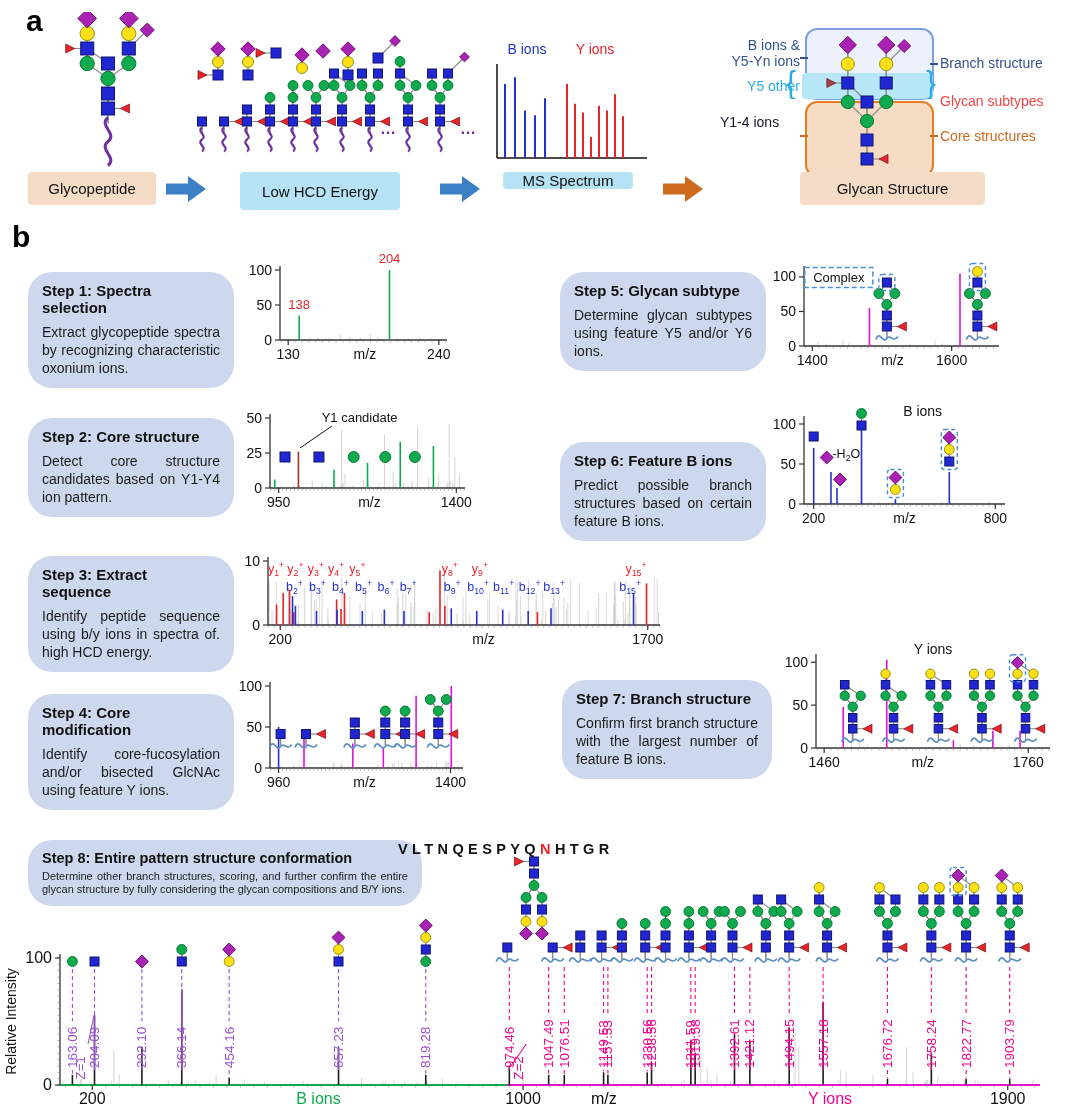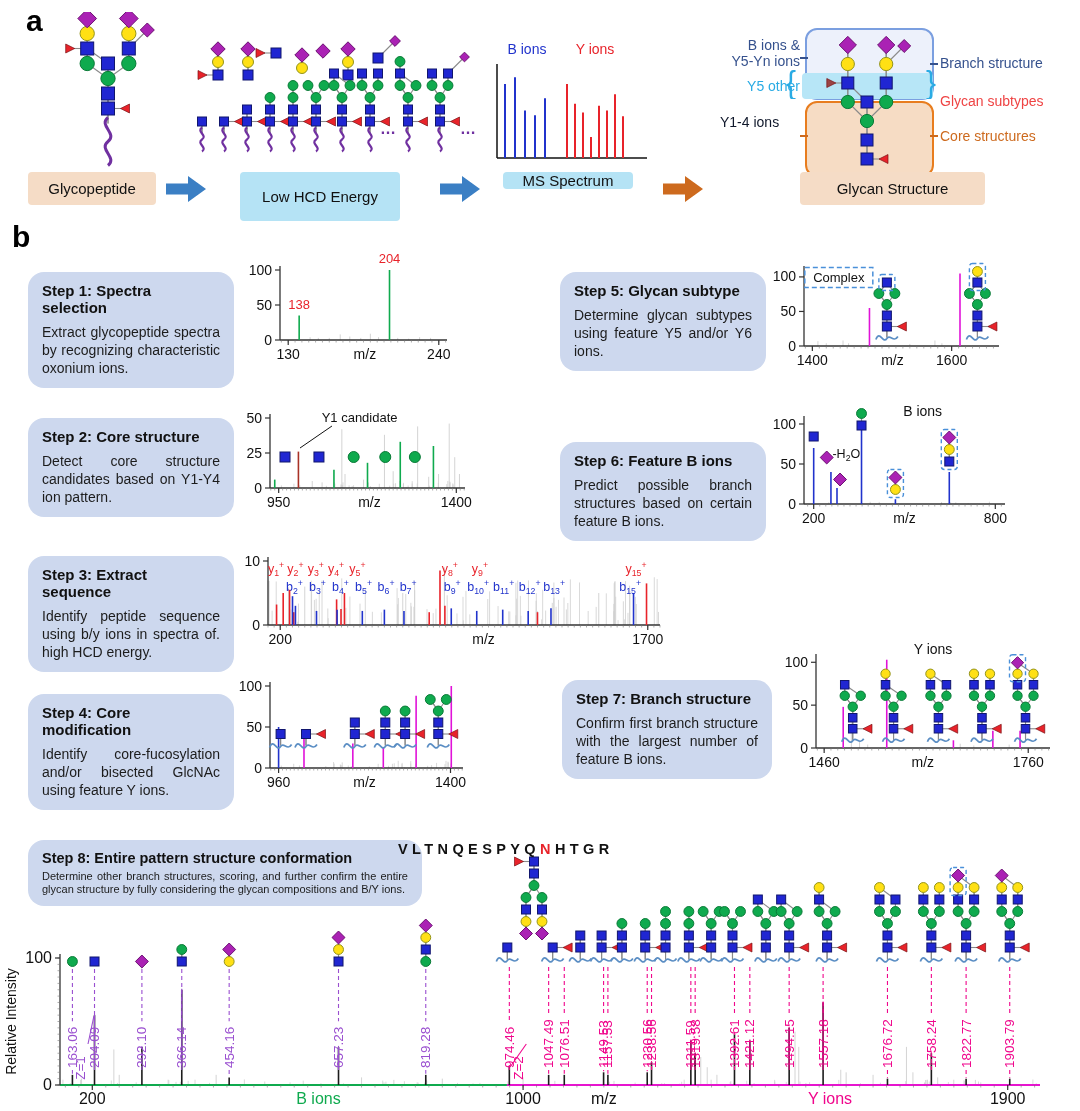--- a/index.html
+++ b/index.html
@@ -3,21 +3,21 @@
 <meta charset="utf-8">
 <style>
   html,body{margin:0;padding:0;background:#fff;}
   #fig{position:relative;width:1080px;height:1111px;background:#fff;
        font-family:"Liberation Sans","DejaVu Sans",sans-serif;overflow:hidden;}
   .panel-label{position:absolute;font-size:30px;font-weight:bold;color:#000;}
   .abox{position:absolute;display:flex;align-items:center;justify-content:center;
         font-size:15px;color:#111;border-radius:4px;text-align:center;}
   .arrow{position:absolute;width:40px;height:28px;
          clip-path:polygon(0 30%,55% 30%,55% 4%,100% 50%,55% 96%,55% 70%,0 70%);}
-  .card{position:absolute;background:#cdd8ee;border-radius:16px;padding:10px 14px;box-sizing:border-box;}
+  .card{position:absolute;background:#cdd8ee;border-radius:24px;padding:10px 14px;box-sizing:border-box;}
   .card h3{margin:0 0 7px 0;font-size:15px;font-weight:bold;color:#111;}
   .card p{margin:0;font-size:14px;line-height:1.3;color:#1c1c1c;text-align:justify;}
   .card8 h3{font-size:14.5px;margin-bottom:4px;}
   .card8 p{font-size:11px;line-height:1.18;}
   .mount{position:absolute;}
   .rlab{position:absolute;font-size:14px;line-height:1.15;}
   .tick-line{position:absolute;height:2px;}
   #peptide{position:absolute;left:398px;top:841px;font-size:14.5px;font-weight:bold;
            letter-spacing:4.4px;color:#111;z-index:4;white-space:nowrap;text-align:center;}
   #peptide .gsite{color:#e8232a;}
@@ -272,21 +272,21 @@
         <circle cx="258" cy="67.5" r="4.95" fill="#0faa4e" stroke="#0a7a37" stroke-width="1"></circle>
         <rect x="237.5" y="51" width="9" height="9" fill="#2026d2" stroke="#11166e" stroke-width="1"></rect>
         <line x1="258" y1="55.5" x2="272.5" y2="41" stroke="#8a8a8a" stroke-width="1.1"></line>
         <polygon points="274.5,34.14 279.36,39 274.5,43.86 269.64,39" fill="#aa22b4" stroke="#6d1273" stroke-width="1"></polygon>
         <rect x="253.5" y="51" width="9" height="9" fill="#2026d2" stroke="#11166e" stroke-width="1"></rect>
         <text x="198" y="116" font-size="16" fill="#7030a0" text-anchor="middle" font-family="&quot;Liberation Sans&quot;,&quot;DejaVu Sans&quot;,sans-serif" font-weight="bold">…</text>
         <text x="278" y="116" font-size="16" fill="#7030a0" text-anchor="middle" font-family="&quot;Liberation Sans&quot;,&quot;DejaVu Sans&quot;,sans-serif" font-weight="bold">…</text>
       </svg>
     </div>
 
-  <div class="abox" style="left:240px;top:172px;width:160px;height:49px;background:#b5e3f5;">Low HCD Energy</div>
+  <div class="abox" style="left:240px;top:172px;width:160px;height:38px;background:#b5e3f5;">Low HCD Energy</div>
 
   <div class="arrow" style="left:440px;top:175px;background:#3b7fc4;"></div>
 
   <div class="mount" id="ga-ms" style="left:487px;top:38px;width:165px;height:132px;">
       <svg width="165" height="132" viewBox="0 0 165 132">
         <text x="40" y="16" font-size="14" fill="#2133cc" text-anchor="middle" font-family="&quot;Liberation Sans&quot;,&quot;DejaVu Sans&quot;,sans-serif">B ions</text>
         <text x="108" y="16" font-size="14" fill="#e8232a" text-anchor="middle" font-family="&quot;Liberation Sans&quot;,&quot;DejaVu Sans&quot;,sans-serif">Y ions</text>
         <line x1="10" y1="120" x2="160" y2="120" stroke="#111" stroke-width="1.5"></line>
         <line x1="10" y1="120" x2="10" y2="26" stroke="#111" stroke-width="1.5"></line>
         <line x1="18" y1="120" x2="18" y2="45.900000000000006" stroke="#2133cc" stroke-width="2"></line>

